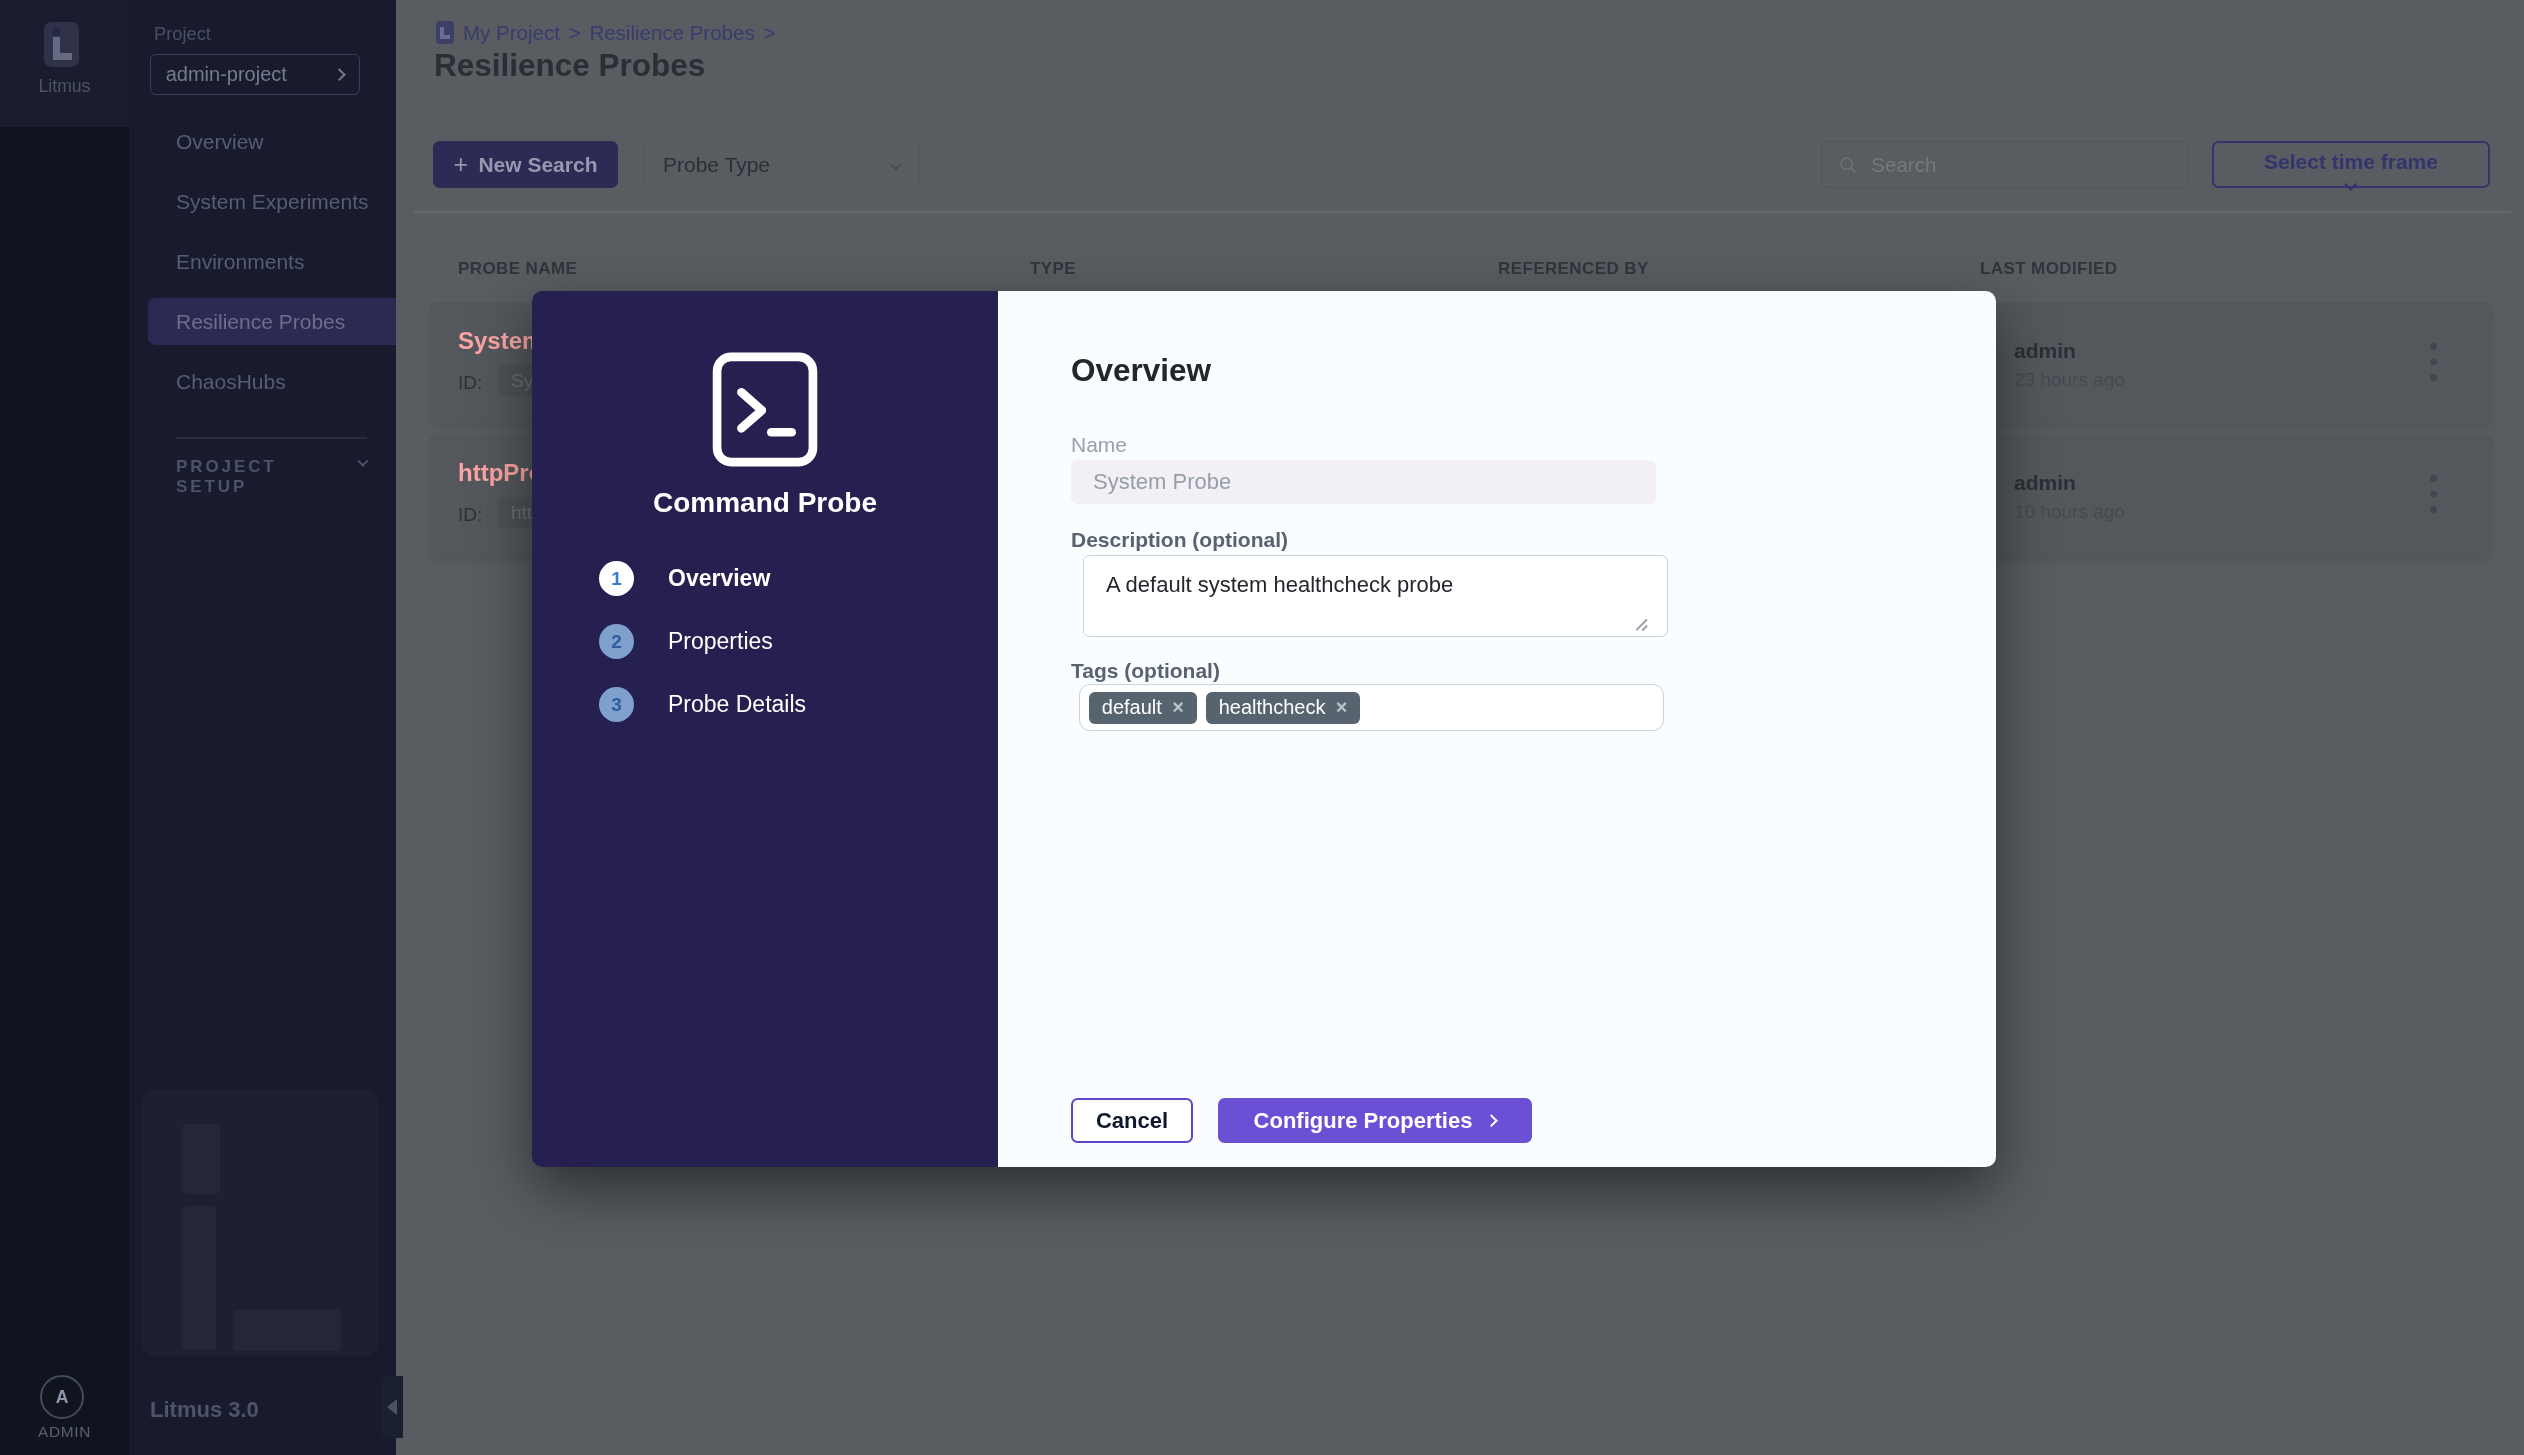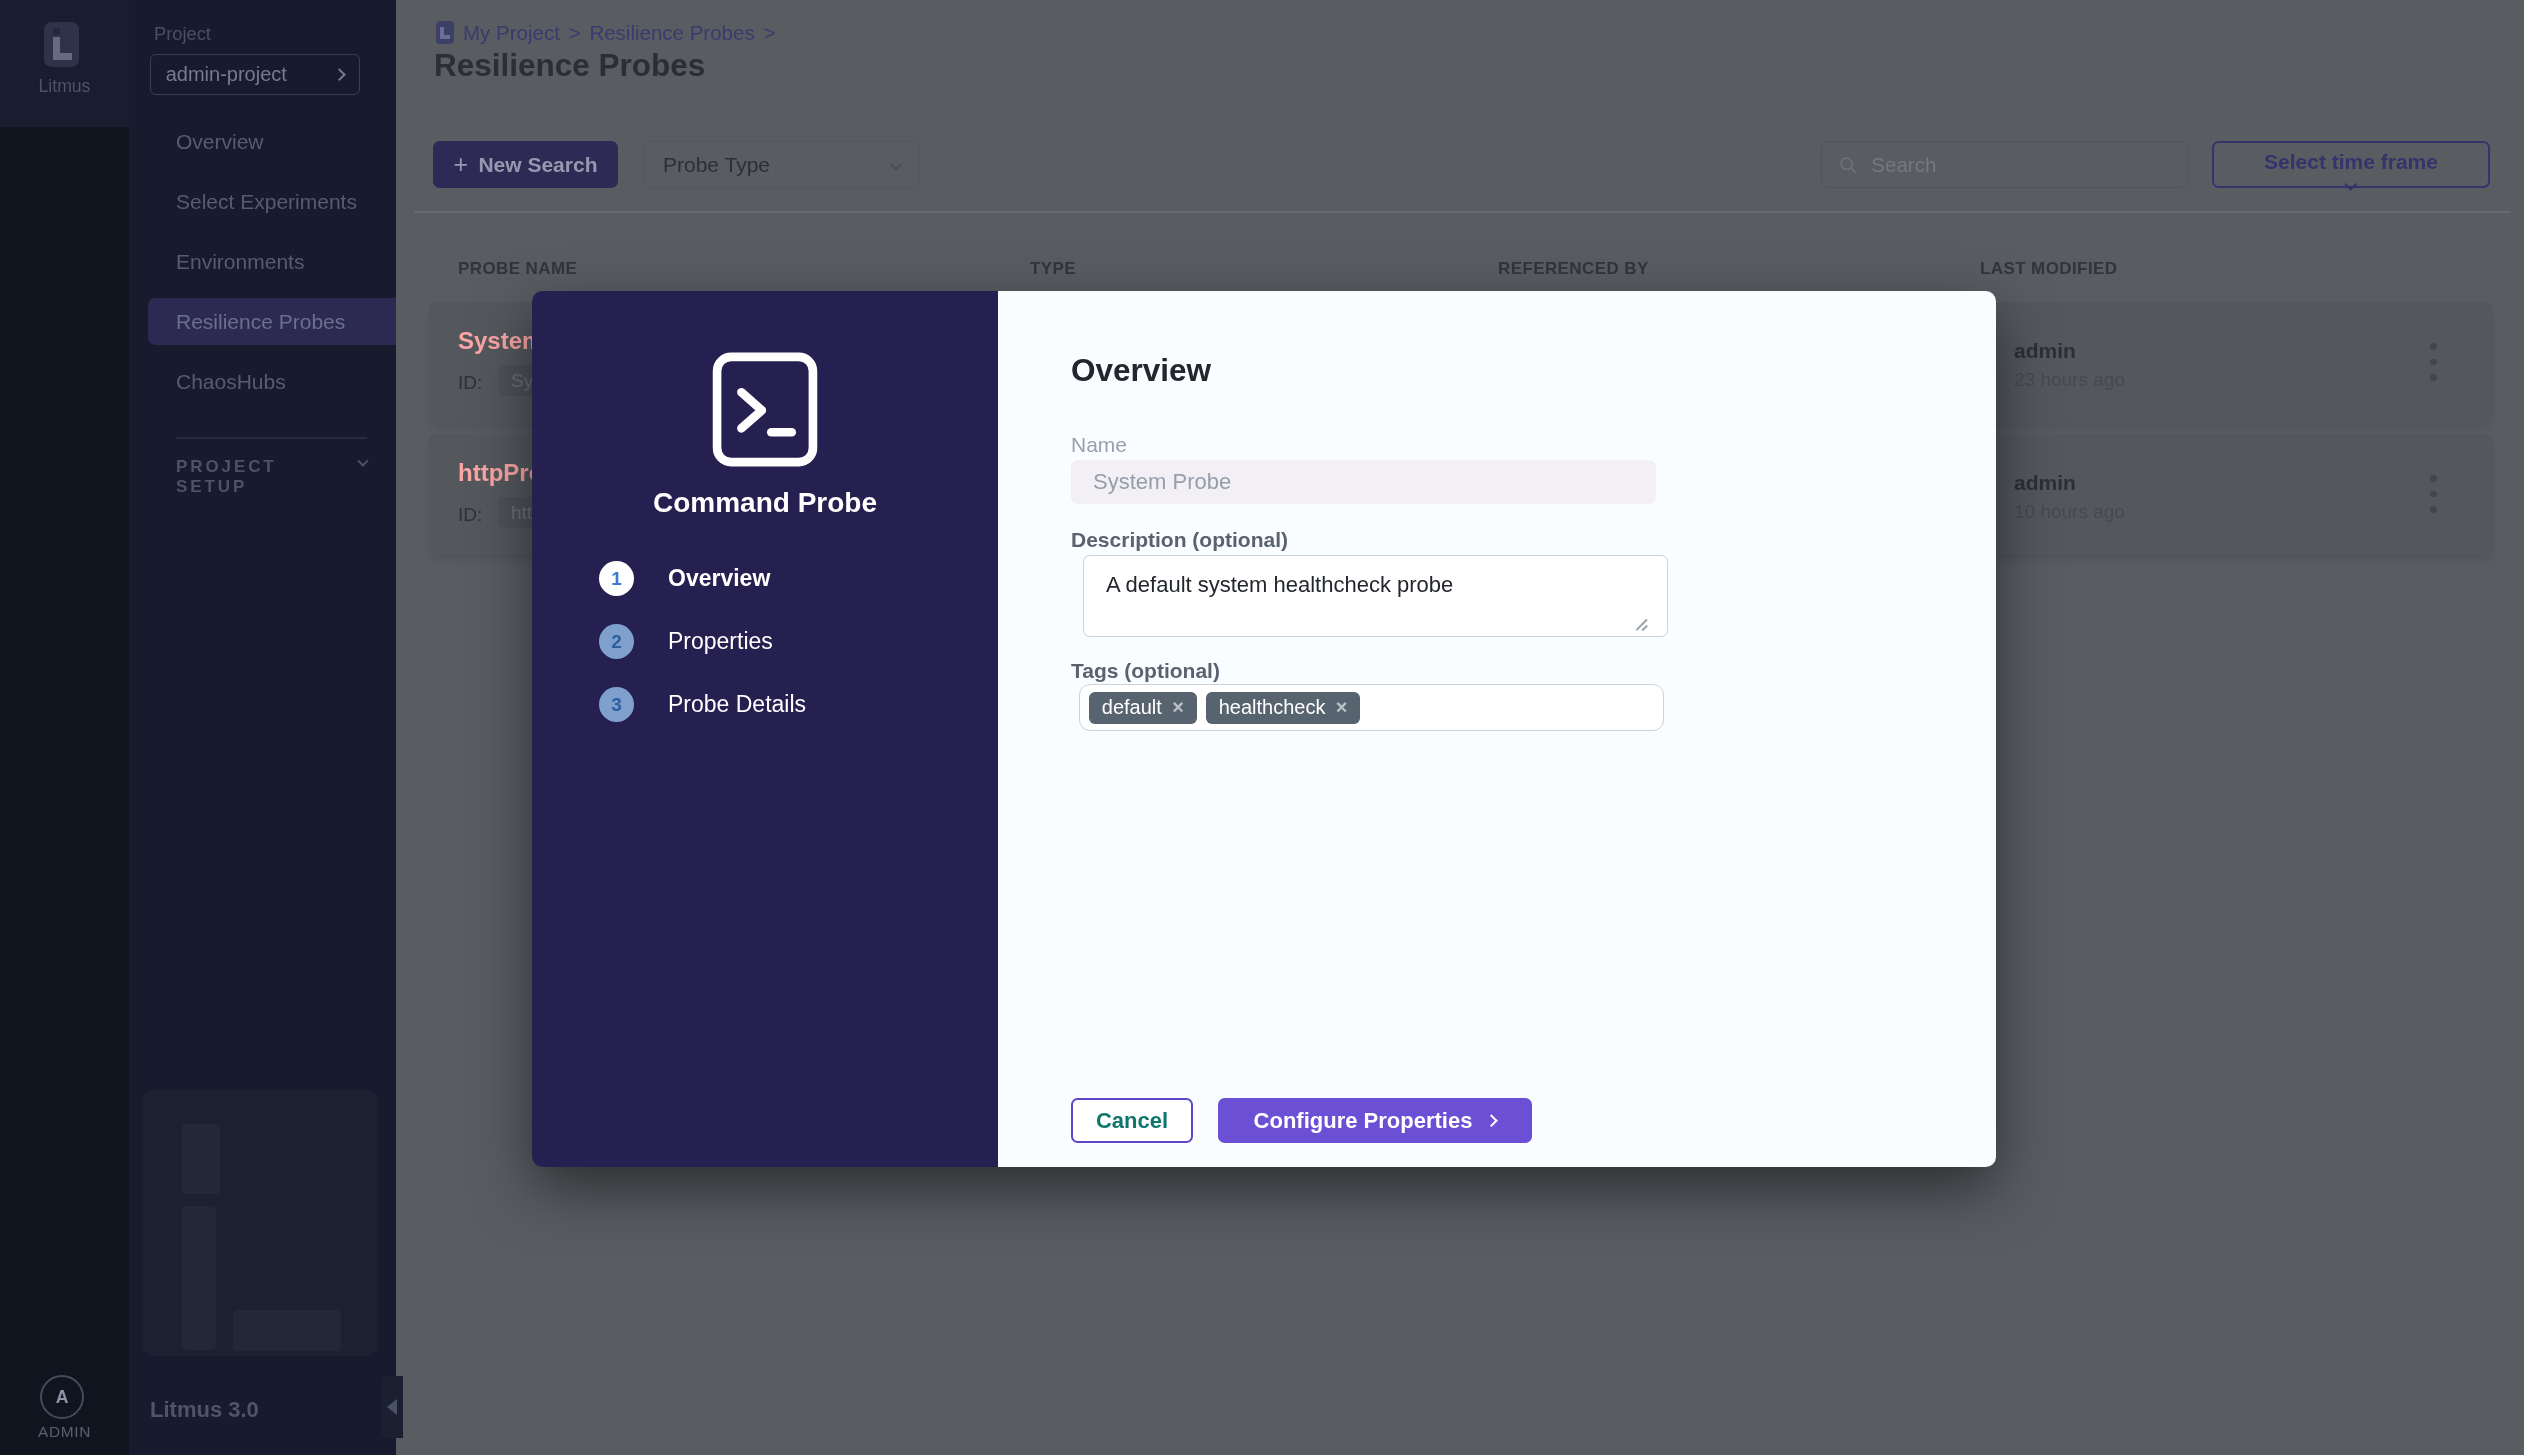--- a/index.html
+++ b/index.html
@@ -111,21 +111,21 @@
   #desc-resize i.l1{width:14.7px;left:0;top:8.8px;}
   #desc-resize i.l2{width:7.3px;left:6.6px;top:11.7px;}
   #tags-label{left:73px;top:368px;font-size:21px;font-weight:bold;color:#59626f;}
   #tags-box{left:81px;top:393px;width:585px;height:47px;border:1.5px solid #cdd1d8;border-radius:11px;
       background:#ffffff;box-sizing:border-box;display:flex;align-items:center;gap:8.8px;padding:0 8.8px;}
   .chip{height:32px;border-radius:5.9px;background:#57646f;display:flex;align-items:center;gap:10.3px;
       padding:0 13px;font-size:20px;color:#ffffff;}
   .chip .x{color:#bac1c7;font-size:20px;font-weight:bold;}
   #btn-cancel{left:73px;top:807px;width:122px;height:45px;border:2.2px solid #5f45c9;border-radius:6.6px;
       background:#ffffff;display:flex;align-items:center;justify-content:center;box-sizing:border-box;
-      font-size:22px;font-weight:bold;color:#0f766e;}
+      font-size:22px;font-weight:bold;color:#0f172a;}
   #btn-next{left:220px;top:807px;width:314px;height:45px;border-radius:6.6px;background:#6b4fd4;
       display:flex;align-items:center;justify-content:center;gap:14.7px;
       font-size:22px;font-weight:bold;color:#ffffff;}
   #btn-next .chev{padding:3.7px;border-width:0 2.9px 2.9px 0;}
 </style>
 </head>
 <body>
 
 <div id="app">
 
@@ -146,21 +146,21 @@
   <div class="abs" id="sidebar">
     <div class="abs" id="project-label">Project</div>
     <div class="abs" id="project-select">
       <span class="val">admin-project</span>
       <span class="chev right" style="color:#767b8e"></span>
     </div>
     <div class="abs nav-item" style="top:118px">
       <span>Overview</span>
     </div>
     <div class="abs nav-item" style="top:178px">
-      <span>Select Experiments</span>
+      <span>System Experiments</span>
     </div>
     <div class="abs nav-item" style="top:238px">
       <span>Environments</span>
     </div>
     <div class="abs nav-item active" style="top:298px">
       <span>Resilience Probes</span>
     </div>
     <div class="abs nav-item" style="top:358px">
       <span>ChaosHubs</span>
     </div>

